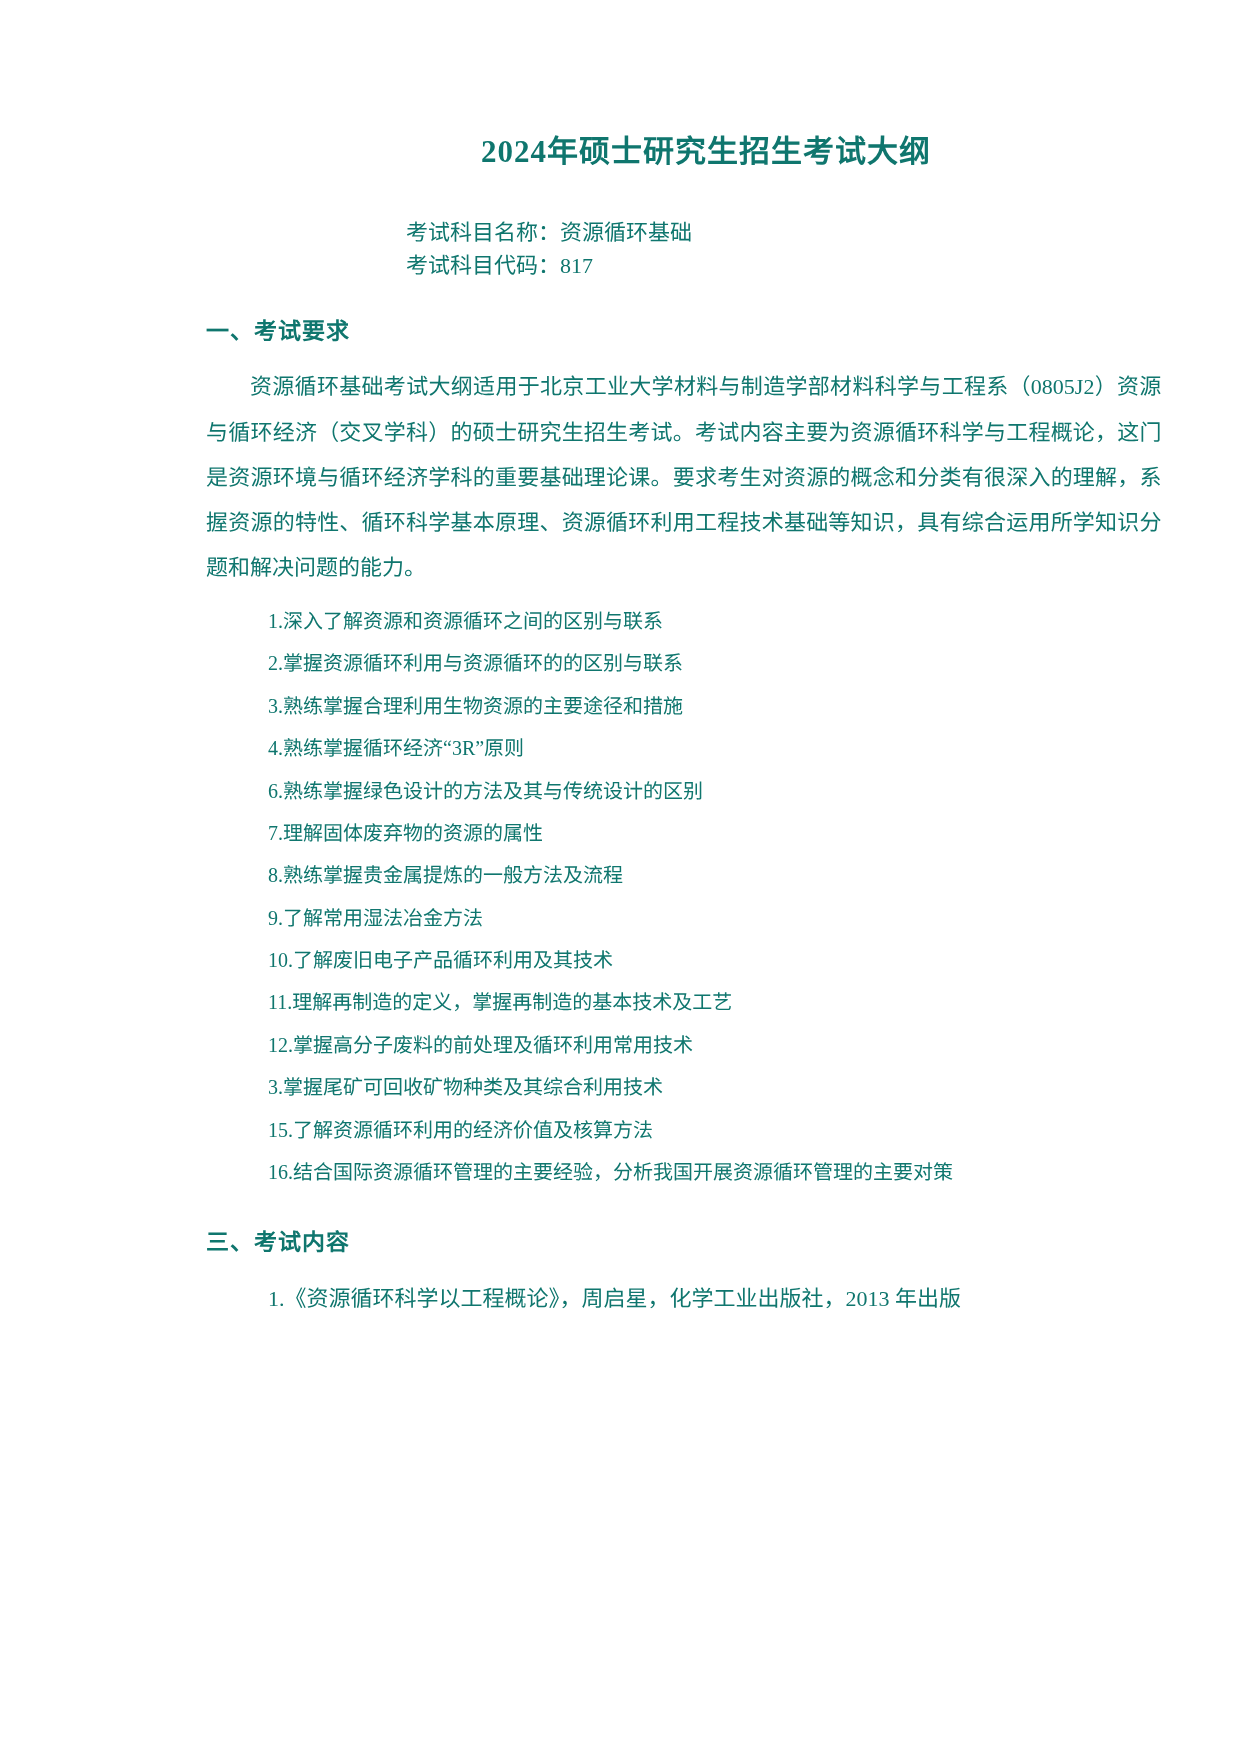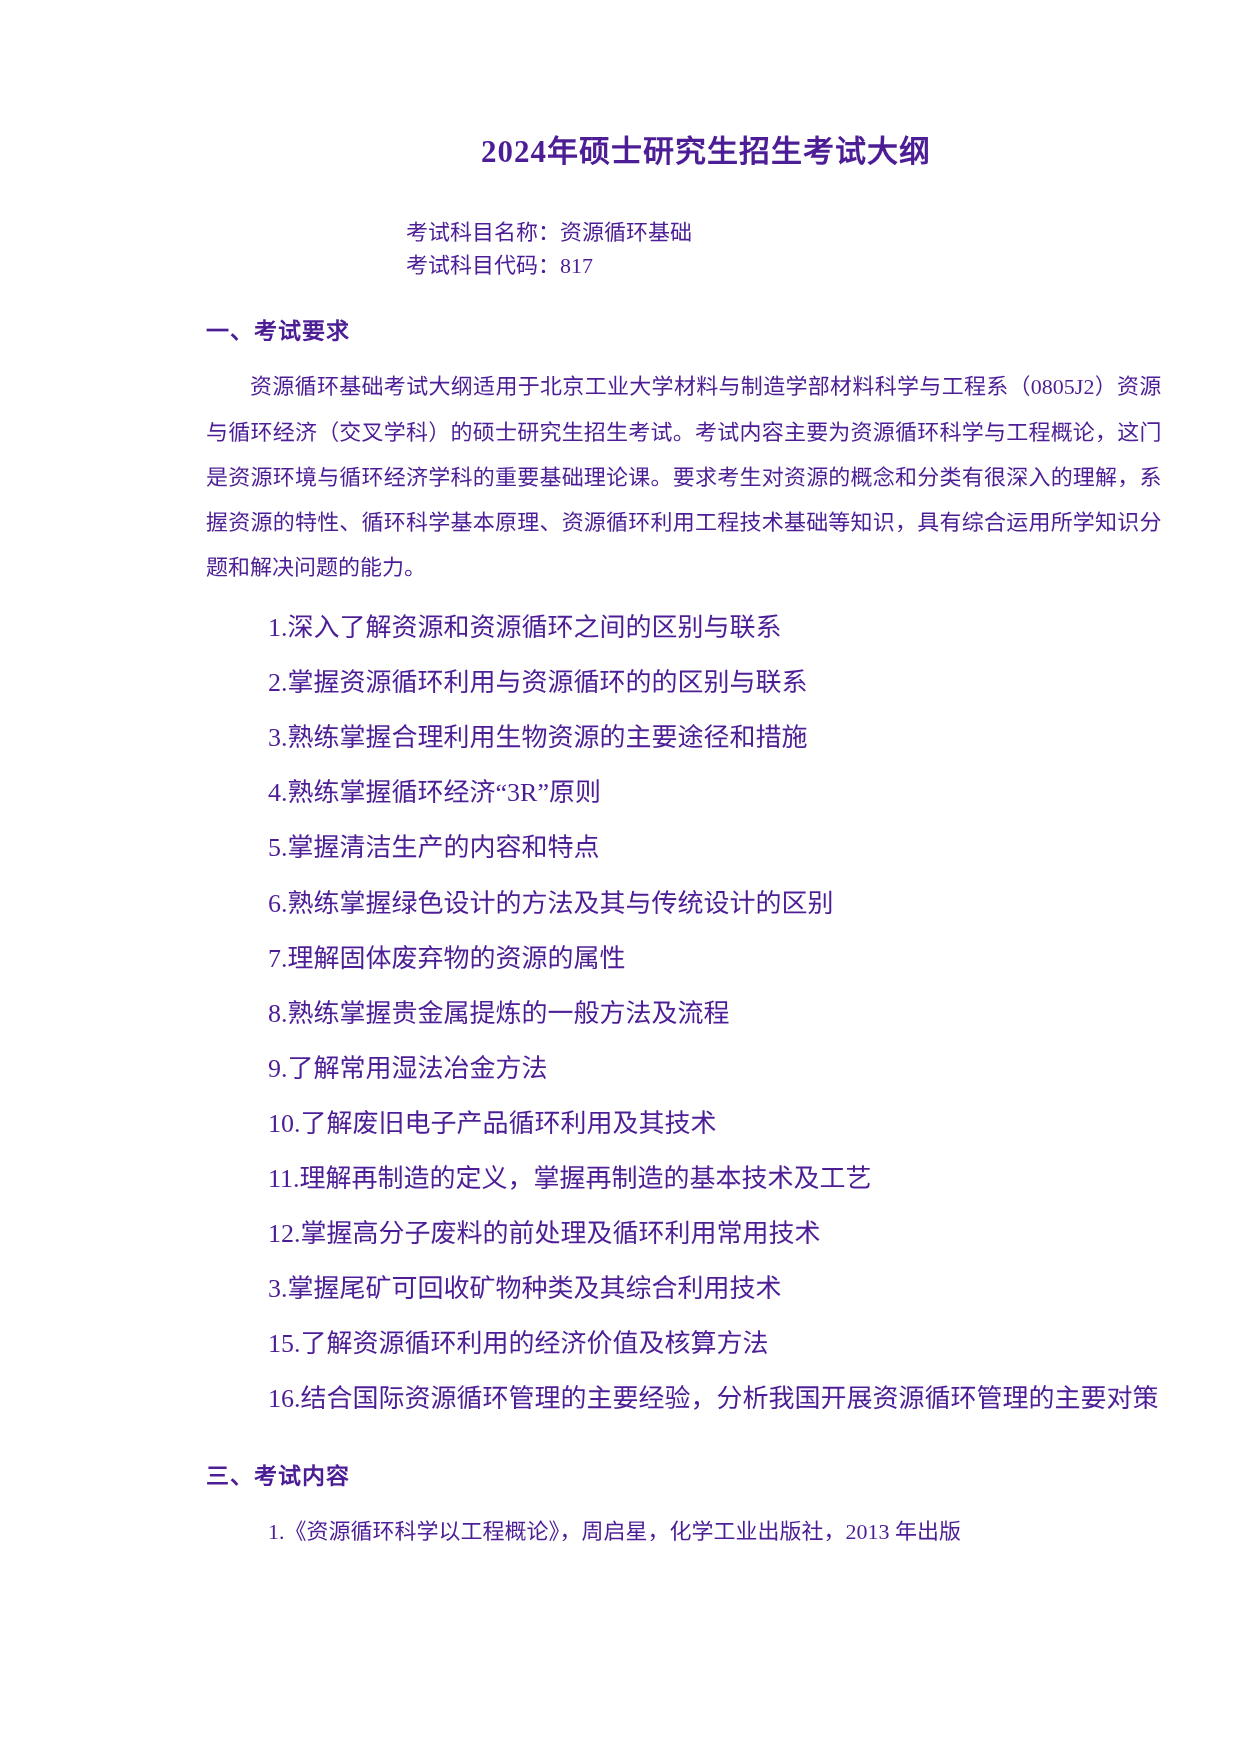--- a/index.html
+++ b/index.html
@@ -10,21 +10,21 @@
   .page {
     position: relative;
     width: 1084px;
     height: 1754px;
     margin: 0 auto;
     background: #ffffff;
     box-sizing: border-box;
     padding: 0;
     overflow: hidden;
     font-family: "Liberation Serif", "DejaVu Serif", serif;
-    color: #4c1d95;
+    color: #0f766e;
   }
   .content {
     position: absolute;
     left: 128px;
     top: 0;
     width: 1000px;
   }
 
   .doc-title {
     text-align: center;
@@ -72,21 +72,21 @@
     margin-top: 16px;
     margin-bottom: 0;
   }
 
   .list {
     list-style: none;
     margin: 10px 0 0 0;
     padding: 0;
   }
   .list-item {
-    font-size: 26px;
+    font-size: 20px;
     line-height: 2.12;
     margin-left: 62px;
     white-space: nowrap;
     font-family: Liberation Serif, serif;
   }
 
   .ref-list {
     list-style: none;
     margin: 16px 0 0 0;
     padding: 0;
@@ -114,21 +114,20 @@
     <h2 class="section-heading">一、考试要求</h2>
 
     <p class="body-para">资源循环基础考试大纲适用于北京工业大学材料与制造学部材料科学与工程系（0805J2）资源环境与循环经济（交叉学科）的硕士研究生招生考试。考试内容主要为资源循环科学与工程概论，这门课程是资源环境与循环经济学科的重要基础理论课。要求考生对资源的概念和分类有很深入的理解，系统掌握资源的特性、循环科学基本原理、资源循环利用工程技术基础等知识，具有综合运用所学知识分析问题和解决问题的能力。</p>
 
 
     <ul class="list">
       <li class="list-item">1.深入了解资源和资源循环之间的区别与联系</li>
       <li class="list-item">2.掌握资源循环利用与资源循环的的区别与联系</li>
       <li class="list-item">3.熟练掌握合理利用生物资源的主要途径和措施</li>
       <li class="list-item">4.熟练掌握循环经济“3R”原则</li>
-      <li class="list-item">5.掌握清洁生产的内容和特点</li>
       <li class="list-item">6.熟练掌握绿色设计的方法及其与传统设计的区别</li>
       <li class="list-item">7.理解固体废弃物的资源的属性</li>
       <li class="list-item">8.熟练掌握贵金属提炼的一般方法及流程</li>
       <li class="list-item">9.了解常用湿法冶金方法</li>
       <li class="list-item">10.了解废旧电子产品循环利用及其技术</li>
       <li class="list-item">11.理解再制造的定义，掌握再制造的基本技术及工艺</li>
       <li class="list-item">12.掌握高分子废料的前处理及循环利用常用技术</li>
       <li class="list-item">3.掌握尾矿可回收矿物种类及其综合利用技术</li>
       <li class="list-item">15.了解资源循环利用的经济价值及核算方法</li>
       <li class="list-item">16.结合国际资源循环管理的主要经验，分析我国开展资源循环管理的主要对策</li>

